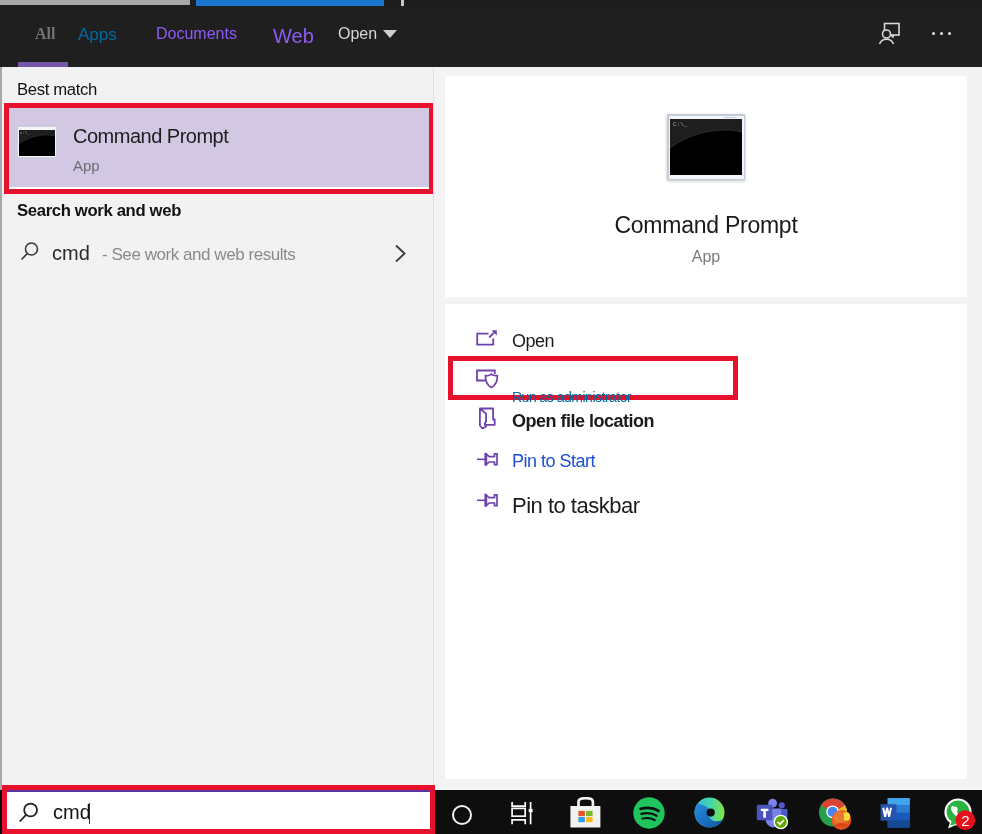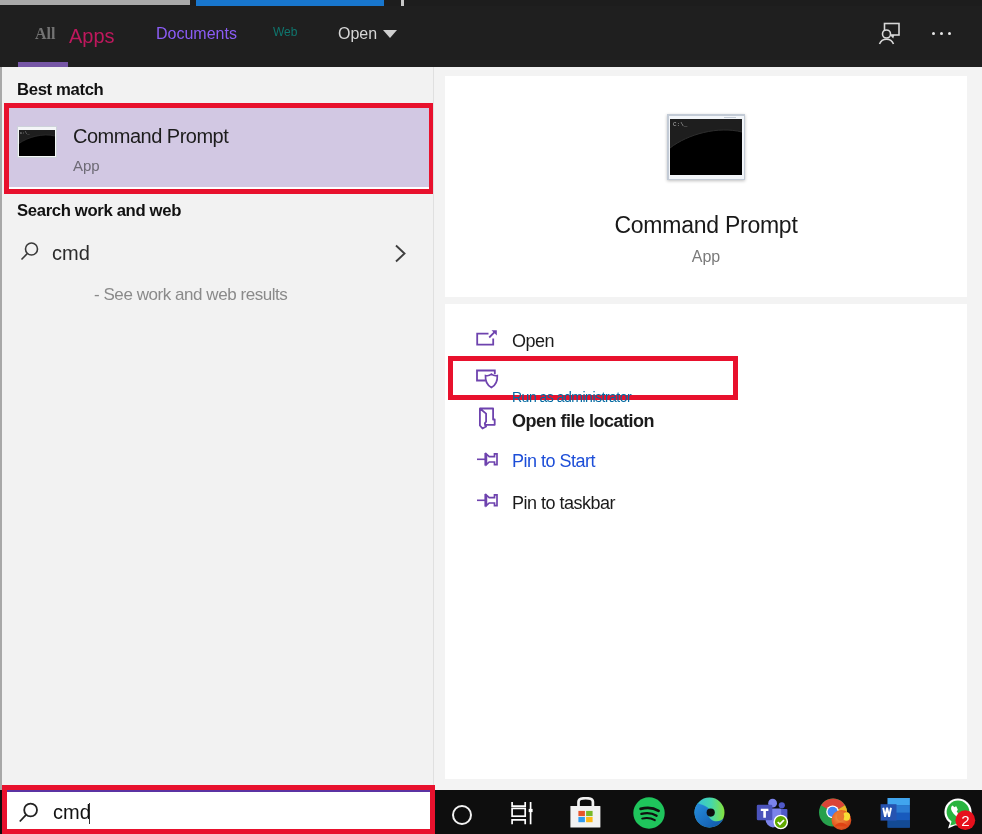--- a/index.html
+++ b/index.html
@@ -10,40 +10,40 @@
 </head>
 <body>
 
 <div class="abs" style="left:0;top:0;width:982px;height:6px;background:#1d1d1d;"></div>
 <div class="abs" style="left:0;top:0;width:190px;height:5px;background:#a9a9a9;"></div>
 <div class="abs" style="left:196px;top:0;width:188px;height:6px;background:#1876cd;"></div>
 <div class="abs" style="left:401px;top:0;width:3px;height:6px;background:#c8c8c8;"></div>
 
 <div class="abs" style="left:0;top:6px;width:982px;height:61px;background:#1f1f1f;"></div>
 <div class="abs" style="left:35px;top:25px;color:#737373;font-size:16px;font-weight:bold;font-family:Liberation Serif, serif;">All</div>
-<div class="abs" style="left:69px;top:25px;color:#be185d;font-size:20px;">Apps</div>
+<div class="abs" style="left:78px;top:25px;color:#0369a1;font-size:17px;">Apps</div>
 <div class="abs" style="left:156px;top:25px;color:#8b5cf6;font-size:16px;">Documents</div>
-<div class="abs" style="left:273px;top:25px;color:#0f766e;font-size:12px;">Web</div>
+<div class="abs" style="left:273px;top:25px;color:#8b5cf6;font-size:20px;">Web</div>
 <div class="abs" style="left:338px;top:25px;color:#d6d6d6;font-size:16px;">Open</div>
 <div class="abs" style="left:383px;top:30px;width:0;height:0;border-left:7px solid transparent;border-right:7px solid transparent;border-top:8px solid #cfcfcf;"></div>
 <div class="abs" style="left:18px;top:62px;width:50px;height:5px;background:#7656a6;"></div>
 
 <svg class="abs" style="left:877px;top:21px;" width="25" height="25" viewBox="0 0 25 25">
   <rect x="7.5" y="2.5" width="14.5" height="11.5" fill="none" stroke="#d8d8d8" stroke-width="1.6"></rect>
   <path d="M13 13.9 L16.2 17.6 L17.3 13.9 Z" fill="#d8d8d8"></path>
   <circle cx="9.5" cy="13" r="4" fill="#1f1f1f" stroke="#d8d8d8" stroke-width="1.6"></circle>
   <path d="M2.5 23 A 7.5 7.5 0 0 1 16.5 23" fill="none" stroke="#d8d8d8" stroke-width="1.6"></path>
 </svg>
 <div class="abs" style="left:932px;top:32px;width:3px;height:3px;border-radius:50%;background:#e6e6e6;"></div>
 <div class="abs" style="left:940px;top:32px;width:3px;height:3px;border-radius:50%;background:#e6e6e6;"></div>
 <div class="abs" style="left:948px;top:32px;width:3px;height:3px;border-radius:50%;background:#e6e6e6;"></div>
 
 <div class="abs" style="left:0;top:67px;width:433px;height:723px;background:#f2f2f2;"></div>
 <div class="abs" style="left:0;top:67px;width:1.5px;height:723px;background:#a8a8a8;"></div>
-<div class="abs" style="left:17px;top:79.5px;color:#111;font-size:16.7px;font-weight:bold;letter-spacing:-0.35px;">Best match</div>
+<div class="abs" style="left:17px;top:79.5px;color:#111;font-size:16.7px;font-weight:normal;letter-spacing:-0.35px;">Best match</div>
 
 <div class="abs" style="left:4px;top:103px;width:430px;height:91px;background:#e8112d;"></div>
 <div class="abs" style="left:9px;top:108px;width:420px;height:81px;background:#fff;"></div>
 <div class="abs" style="left:9px;top:108px;width:420px;height:79px;background:#d2c8e3;"></div>
 
 <div class="abs" style="left:17px;top:126px;width:40px;height:32px;background:#cdd2da;">
   <div class="abs" style="left:1px;top:1px;width:38px;height:30px;background:#f4f6f8;"></div>
   <svg class="abs" style="left:2px;top:4px;" width="36" height="26" viewBox="0 0 36 26">
     <rect x="0" y="0" width="36" height="26" fill="#000"></rect>
     <path d="M0 0 H36 V6 C24 3 9 7 0 13.5 Z" fill="#1e1e1e"></path>
@@ -53,21 +53,21 @@
 </div>
 <div class="abs" style="left:73px;top:124.5px;color:#1c1c1c;font-size:20px;letter-spacing:-0.5px;">Command Prompt</div>
 <div class="abs" style="left:73px;top:157px;color:#6d6a75;font-size:15px;">App</div>
 
 <div class="abs" style="left:17px;top:200.5px;color:#111;font-size:16.7px;font-weight:bold;letter-spacing:-0.35px;">Search work and web</div>
 <svg class="abs" style="left:19px;top:241px;" width="21" height="21" viewBox="0 0 21 21">
   <circle cx="12.5" cy="8" r="6" fill="none" stroke="#3a3a3a" stroke-width="1.6"></circle>
   <line x1="8.2" y1="12.6" x2="2.5" y2="18.5" stroke="#3a3a3a" stroke-width="1.6"></line>
 </svg>
 <div class="abs" style="left:52px;top:242px;color:#2b2b2b;font-size:20px;">cmd</div>
-<div class="abs" style="left:94px;top:244.5px;color:#8a8a8a;font-size:17px;letter-spacing:-0.45px;margin-top:40px;">- See work and web results</div>
+<div class="abs" style="left:102px;top:244.5px;color:#8a8a8a;font-size:17px;letter-spacing:-0.45px;">- See work and web results</div>
 <svg class="abs" style="left:391px;top:244px;" width="18" height="19" viewBox="0 0 18 19">
   <path d="M5 1.5 L13.5 9.5 L5 17.5" fill="none" stroke="#3f3f3f" stroke-width="1.9"></path>
 </svg>
 
 <div class="abs" style="left:433px;top:67px;width:549px;height:723px;background:#f3f3f3;"></div>
 <div class="abs" style="left:433px;top:67px;width:1px;height:723px;background:#e0e0e0;"></div>
 
 <div class="abs" style="left:445px;top:76px;width:522px;height:221px;background:#ffffff;"></div>
 
 <div class="abs" style="left:667px;top:114px;width:78px;height:66px;background:#c3cbd6;box-shadow:0 1px 3px rgba(0,0,0,0.25);">
@@ -109,21 +109,21 @@
   <path d="M11.4 4 v12.6" stroke="#6e43ae" stroke-width="2" fill="none"></path>
   <path d="M12.4 5 l2.8 2.6 h5.3 v-2.7 h2.5 v10.8 h-2.5 v-2.7 h-5.3 l-2.8 2.6 z" fill="none" stroke="#6e43ae" stroke-width="1.7"></path>
 </svg>
 <div class="abs" style="left:512px;top:451px;color:#1d4ed8;font-size:18px;letter-spacing:-0.5px;">Pin to Start</div>
 
 <svg class="abs" style="left:474px;top:489.5px;" width="26" height="22" viewBox="0 0 26 22">
   <path d="M3 10.3 h8" stroke="#6e43ae" stroke-width="1.6" fill="none"></path>
   <path d="M11.4 4 v12.6" stroke="#6e43ae" stroke-width="2" fill="none"></path>
   <path d="M12.4 5 l2.8 2.6 h5.3 v-2.7 h2.5 v10.8 h-2.5 v-2.7 h-5.3 l-2.8 2.6 z" fill="none" stroke="#6e43ae" stroke-width="1.7"></path>
 </svg>
-<div class="abs" style="left:512px;top:493px;color:#1b1b1b;font-size:18px;letter-spacing:-0.5px;">Pin to taskbar</div>
+<div class="abs" style="left:512px;top:493px;color:#1b1b1b;font-size:22px;letter-spacing:-0.5px;">Pin to taskbar</div>
 
 <div class="abs" style="left:0;top:790px;width:982px;height:44px;background:#0e0e0e;"></div>
 
 <div class="abs" style="left:452px;top:805px;width:20px;height:20px;border:2.6px solid #f2f2f2;border-radius:50%;box-sizing:border-box;"></div>
 
 <svg class="abs" style="left:510px;top:800px;" width="24" height="26" viewBox="0 0 24 26">
   <path d="M2.1 1.9 v4.3 h13.1 v-4.3" fill="none" stroke="#fff" stroke-width="1.7"></path>
   <rect x="2.1" y="8.4" width="13.1" height="7.8" fill="none" stroke="#fff" stroke-width="1.7"></rect>
   <path d="M2.1 24.2 v-4.3 h13.1 v4.3" fill="none" stroke="#fff" stroke-width="1.7"></path>
   <line x1="20.6" y1="2" x2="20.6" y2="24.3" stroke="#fff" stroke-width="1.7"></line>

